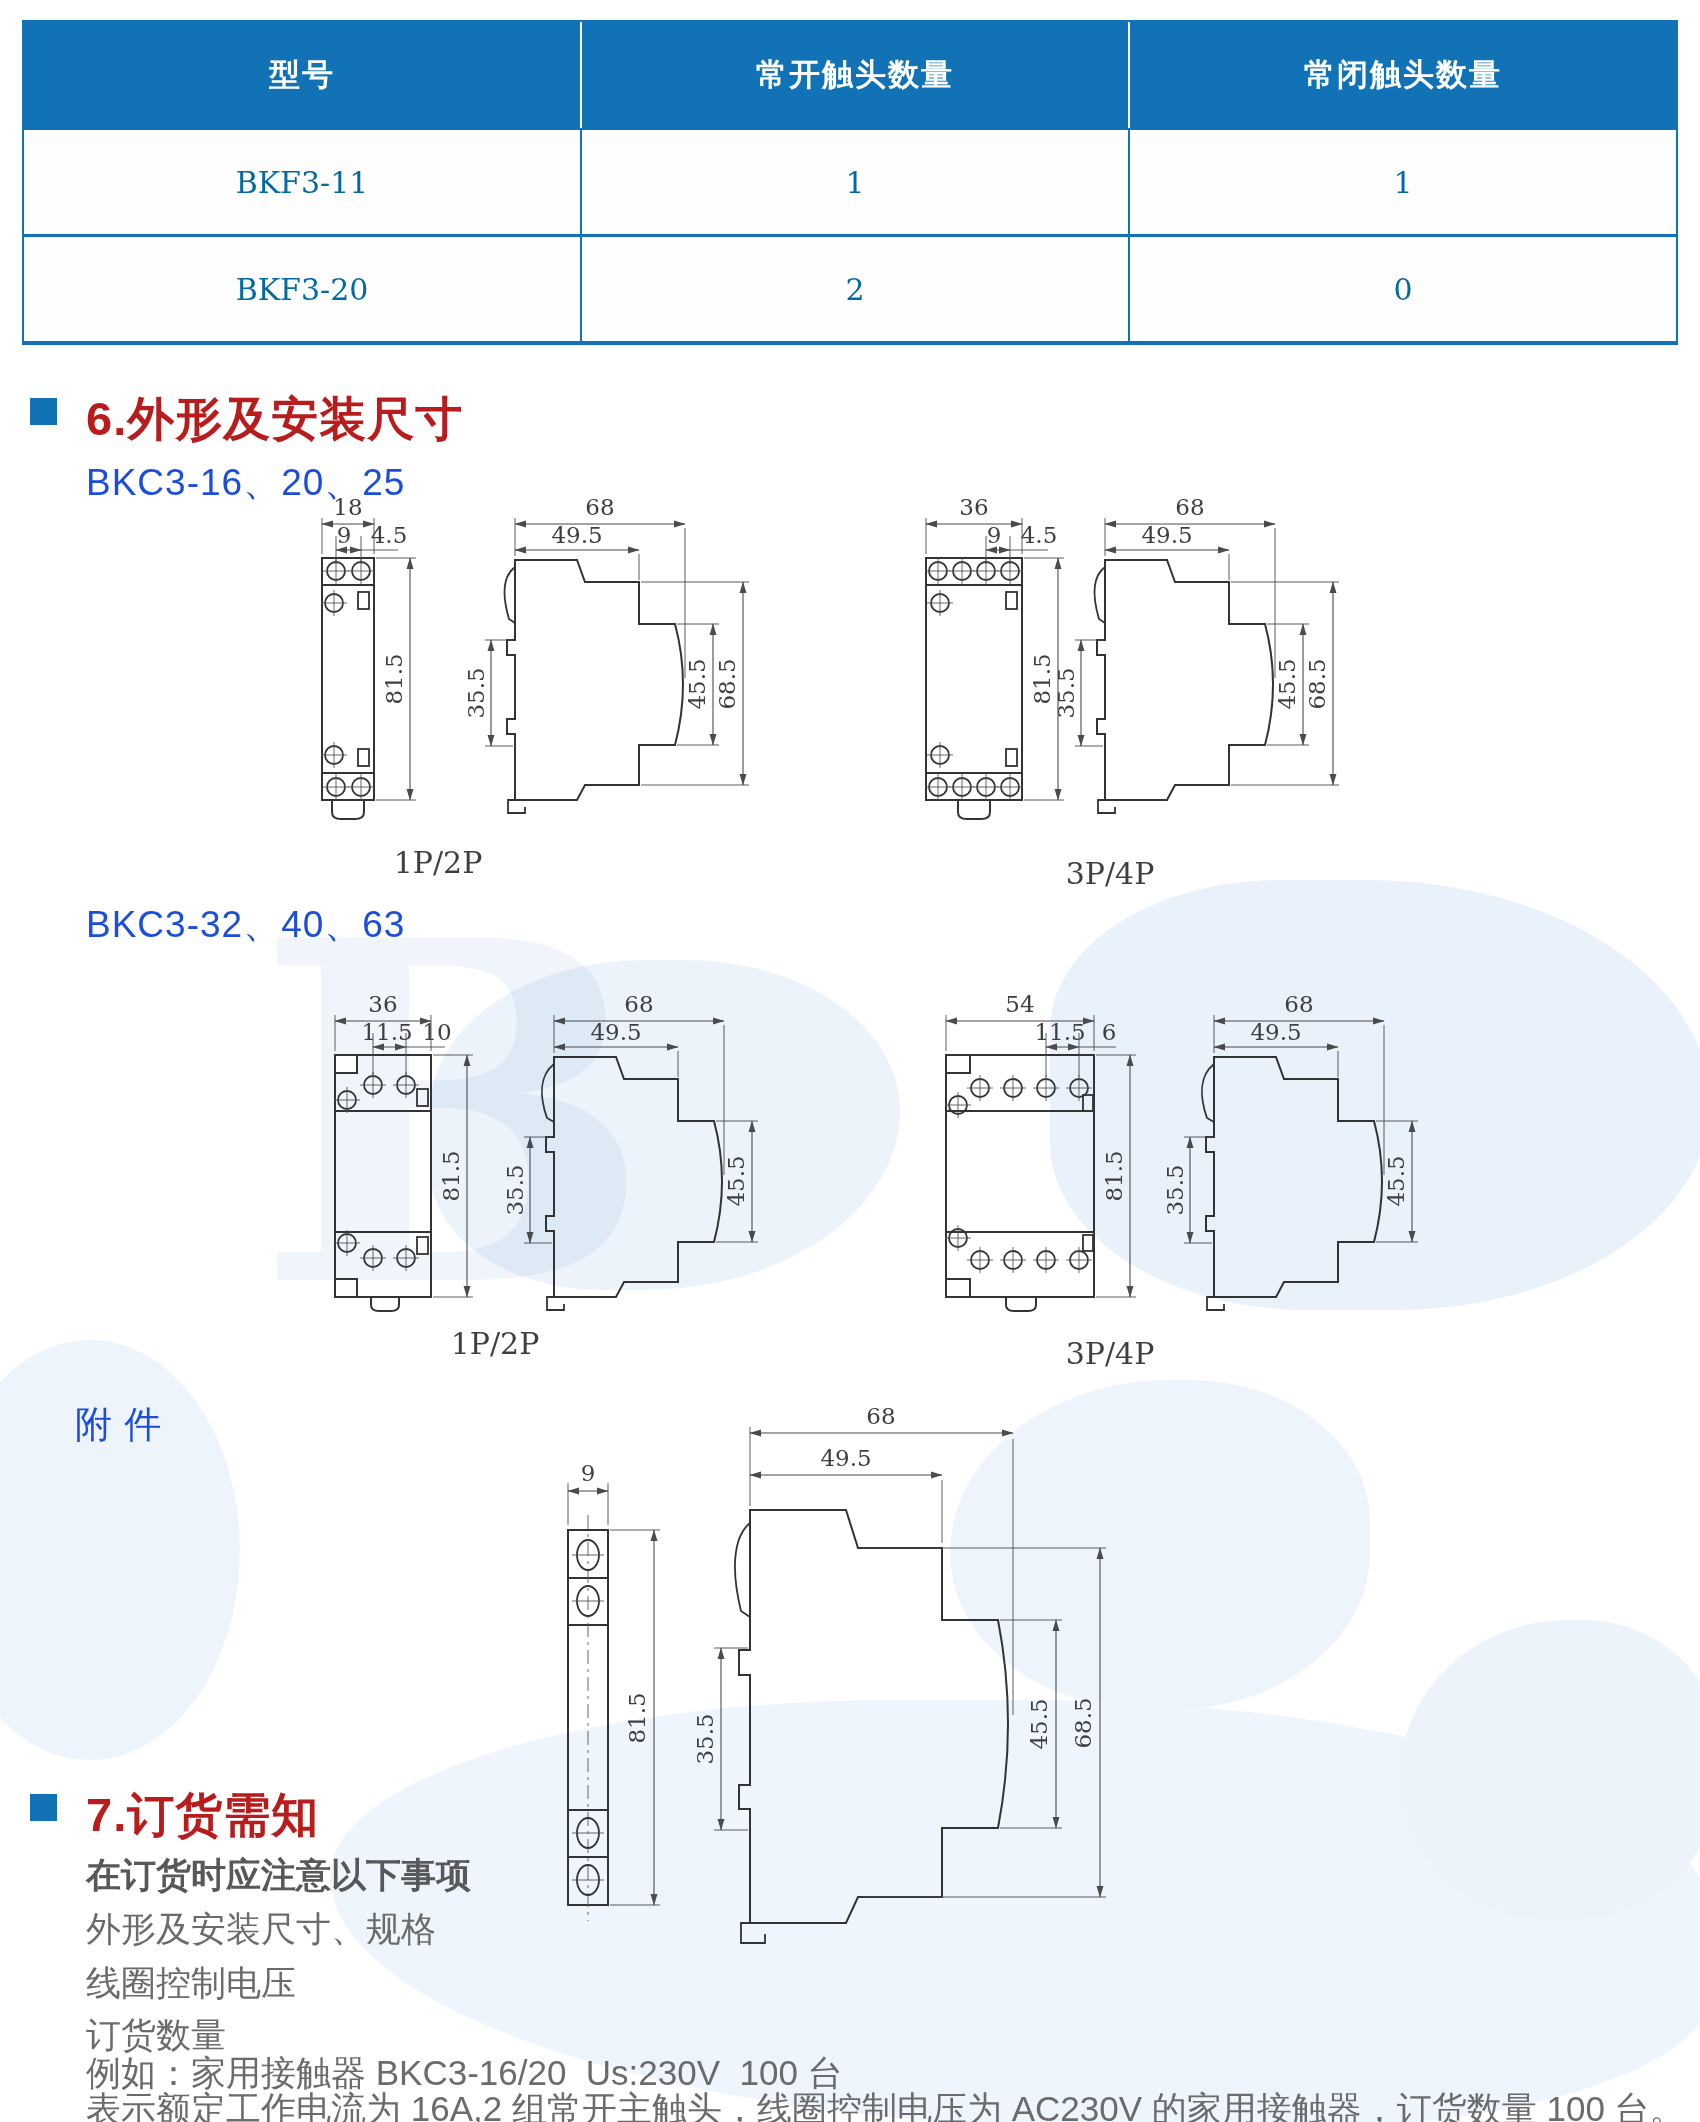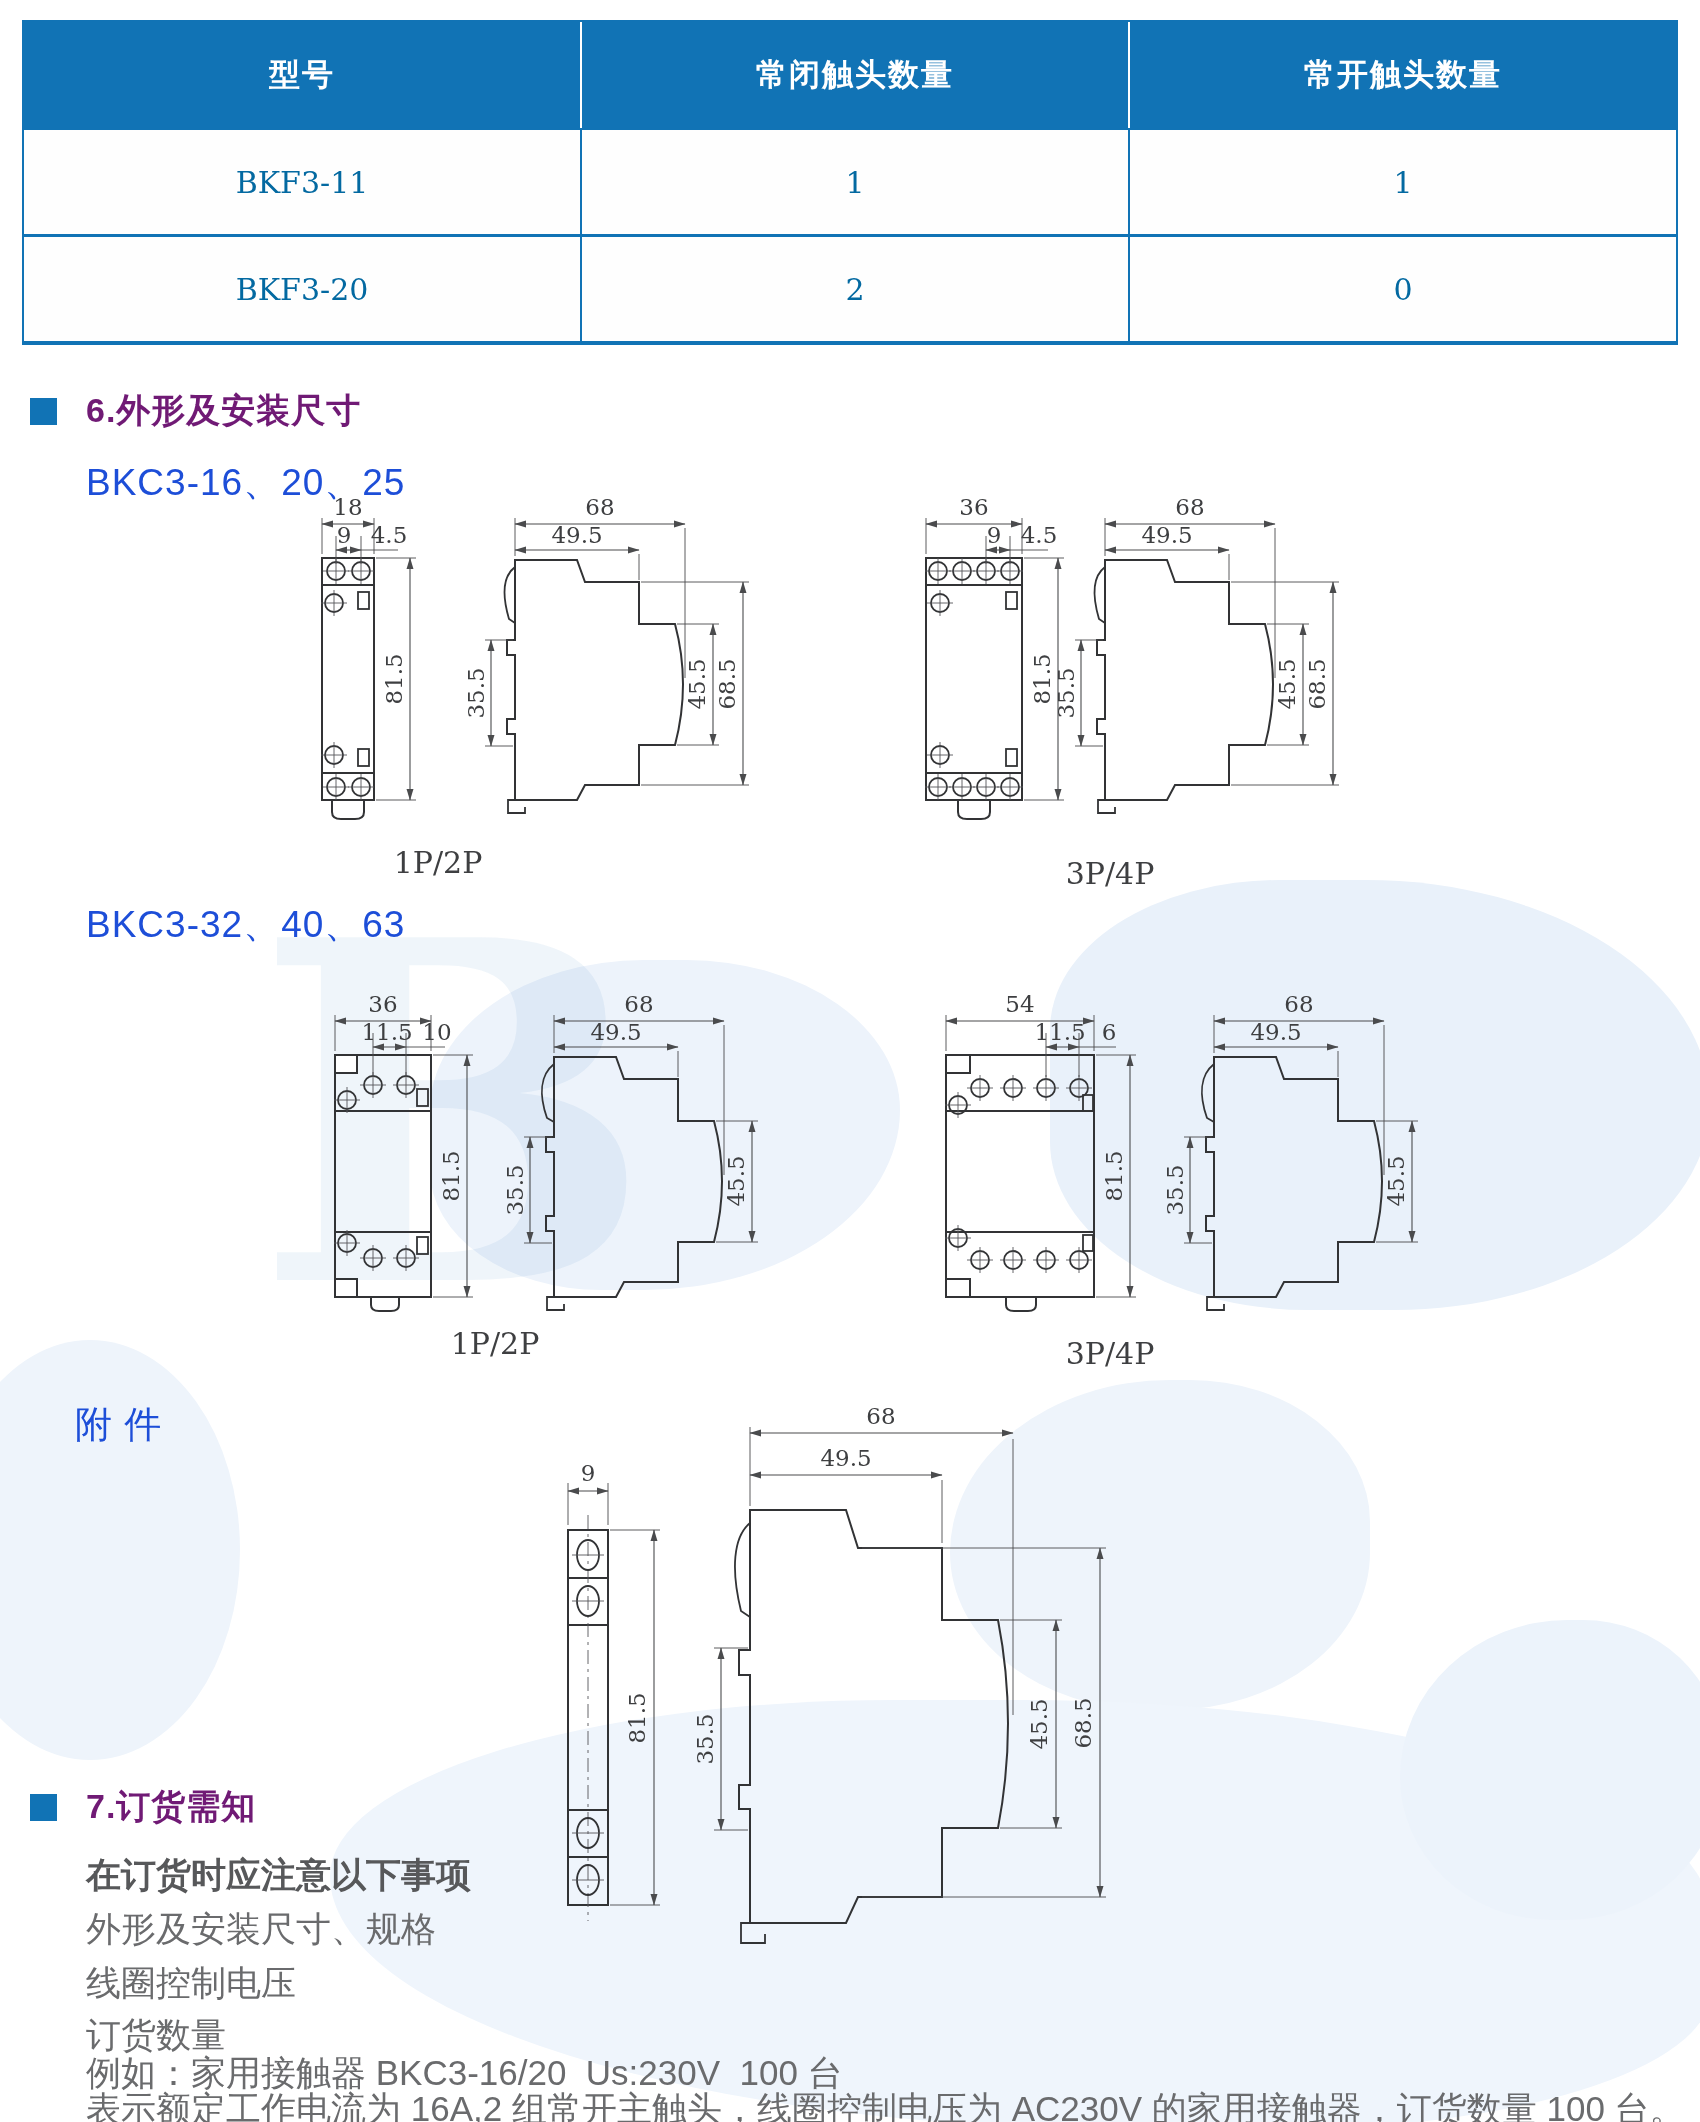--- a/index.html
+++ b/index.html
@@ -19,21 +19,21 @@
   .th:last-child{border-right:none}
   .trow{display:flex;height:104px;background:#fefefe;border-top:2px solid #1173b5}
   .trow + .trow{border-top:3px solid #1173b5}
   .trow .td{display:flex;align-items:center;justify-content:center;
             font:30px "DejaVu Serif","Liberation Serif",serif;color:#0369a1;
             border-right:2px solid #1173b5}
   .trow .td:last-child{border-right:none}
   .c1{width:556px}.c2{width:546px}.c3{flex:1}
   
   .sq{position:absolute;z-index:2;width:27px;height:27px;background:#1173b5}
-  .h1{position:absolute;z-index:2;font-size:34px;font-weight:bold;color:#701a75;
+  .h1{position:absolute;z-index:2;font-size:47px;font-weight:bold;color:#b91c1c;
       letter-spacing:1px;white-space:pre}
   .sub{position:absolute;z-index:2;font-size:37px;color:#1d4ed8;white-space:pre;letter-spacing:1px}
   .pline{position:absolute;z-index:2;font-size:35px;color:#6a6b6d;white-space:pre}
   .pline.bold{font-weight:bold;color:#57585a}
   .cap{position:absolute;z-index:2;width:150px;text-align:center;
        font:30px "DejaVu Serif","Liberation Serif",serif;color:#3e3f41}
   
   svg.dwg{position:absolute;z-index:1;overflow:visible}
   .ol{fill:none;stroke:#323335;stroke-width:2;stroke-linejoin:miter}
   .ol2{fill:none;stroke:#323335;stroke-width:1.8}
@@ -52,22 +52,22 @@
 <div class="blob" style="left:430px;top:960px;width:470px;height:330px;background:#edf3fb;border-radius:50% 50% 60% 40%"></div>
 <div class="blob" style="left:950px;top:1380px;width:420px;height:330px;background:#eef4fb;border-radius:55% 45% 50% 50%"></div>
 <div class="blob" style="left:330px;top:1700px;width:1380px;height:430px;background:#eff5fc;border-radius:45% 55% 35% 65%"></div>
 <div class="blob" style="left:-60px;top:1340px;width:300px;height:420px;background:#eef4fb;border-radius:50%"></div>
 <div class="blob" style="left:1400px;top:1620px;width:320px;height:300px;background:#ecf3fb;border-radius:55% 45% 50% 50%"></div>
 <div class="wm-letter">B</div>
 
 <div class="spec-table">
   <div class="thead">
     <div class="th c1">型号</div>
+    <div class="th c2">常开触头数量</div>
     <div class="th c3">常闭触头数量</div>
-    <div class="th c2">常开触头数量</div>
   </div>
   <div class="trow">
     <div class="td c1">BKF3-11</div>
     <div class="td c2">1</div>
     <div class="td c3">1</div>
   </div>
   <div class="trow">
     <div class="td c1">BKF3-20</div>
     <div class="td c2">2</div>
     <div class="td c3">0</div>

